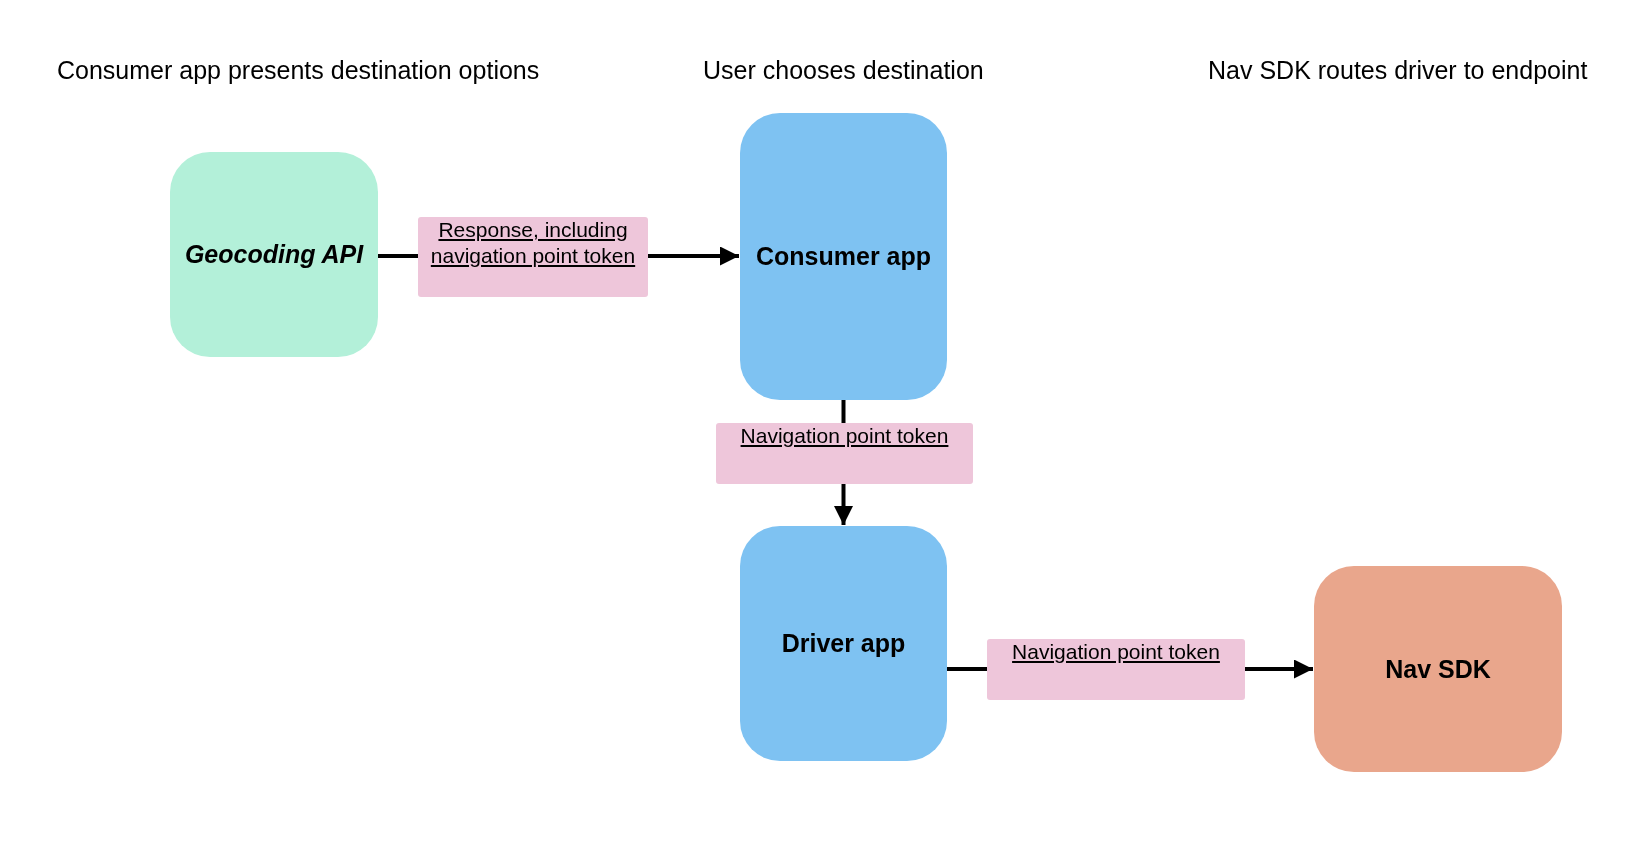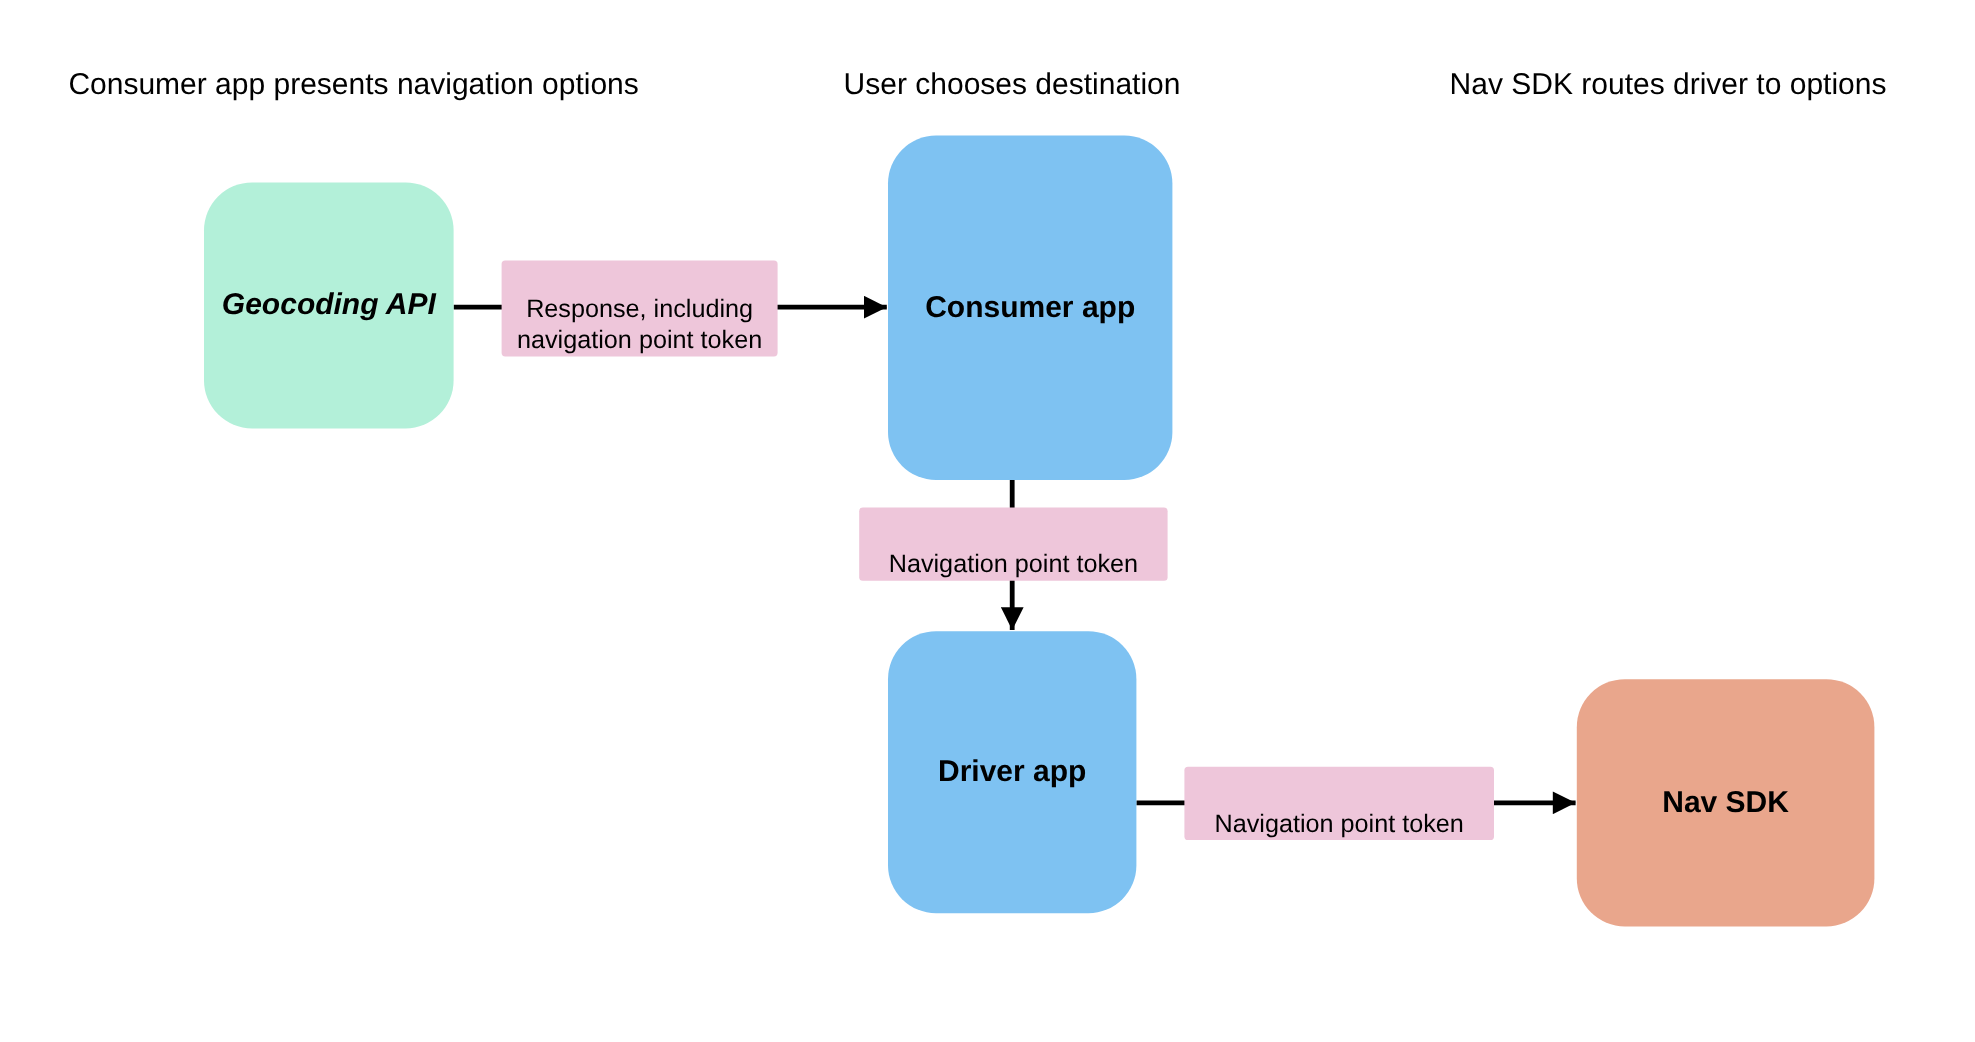--- a/index.html
+++ b/index.html
@@ -33,63 +33,64 @@
     border-radius: 40px;
     display: flex;
     align-items: center;
     justify-content: center;
     text-align: center;
     font-size: 25px;
     font-weight: 700;
     color: #000000;
   }
   #node-geocoding { left: 170px; top: 152px; width: 208px; height: 205px; font-style: italic; }
-  #node-consumer  { left: 740px; top: 113px; width: 237px; height: 287px; }
+  #node-consumer  { left: 740px; top: 113px; width: 207px; height: 287px; }
   #node-driver    { left: 740px; top: 526px; width: 207px; height: 235px; }
   #node-navsdk    { left: 1314px; top: 566px; width: 248px; height: 206px; }
 
   .arrow-layer {
     position: absolute;
     left: 0;
     top: 0;
     width: 1646px;
     height: 868px;
     pointer-events: none;
   }
   .arrow-line {
     stroke: #000000;
     stroke-width: 4;
   }
   .arrowhead-fill { fill: #000000; }
 
   .edge-label {
     position: absolute;
     display: flex;
-    align-items: flex-end;
+    align-items: flex-start;
     justify-content: center;
     text-align: center;
     font-size: 21px;
     line-height: 26px;
     border-radius: 3px;
     color: #000000;
     padding: 0 8px;
     box-sizing: border-box;
+    text-decoration: underline;
   }
   #edge-label-1 { left: 418px; top: 217px; width: 230px; height: 80px; }
   #edge-label-2 { left: 716px; top: 423px; width: 257px; height: 61px; }
   #edge-label-3 { left: 987px; top: 639px; width: 258px; height: 61px; }
 </style>
 </head>
 <body>
 
 <div class="canvas">
 
-  <div class="stage-heading" id="stage-1">Consumer app presents navigation options</div>
+  <div class="stage-heading" id="stage-1">Consumer app presents destination options</div>
   <div class="stage-heading" id="stage-2">User chooses destination</div>
-  <div class="stage-heading" id="stage-3">Nav SDK routes driver to options</div>
+  <div class="stage-heading" id="stage-3">Nav SDK routes driver to endpoint</div>
 
   <svg class="arrow-layer" viewBox="0 0 1646 868" xmlns="http://www.w3.org/2000/svg">
     <defs>
       <marker id="arrowhead" viewBox="0 0 10 10" refX="10" refY="5" markerUnits="userSpaceOnUse" markerWidth="22" markerHeight="19" orient="auto">
         <path class="arrowhead-fill" d="M0,0 L10,5 L0,10 Z"></path>
       </marker>
     </defs>
     <line class="arrow-line" x1="378" y1="256" x2="739" y2="256" marker-end="url(#arrowhead)"></line>
     <line class="arrow-line" x1="843.5" y1="400" x2="843.5" y2="525" marker-end="url(#arrowhead)"></line>
     <line class="arrow-line" x1="947" y1="669" x2="1313" y2="669" marker-end="url(#arrowhead)"></line>

